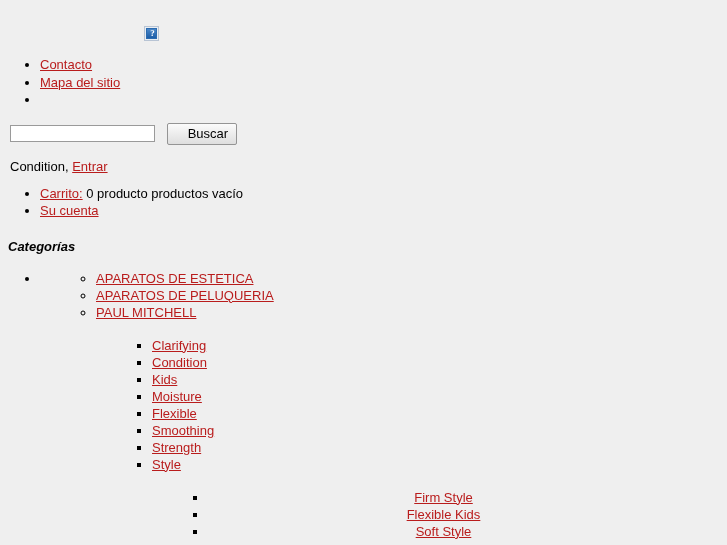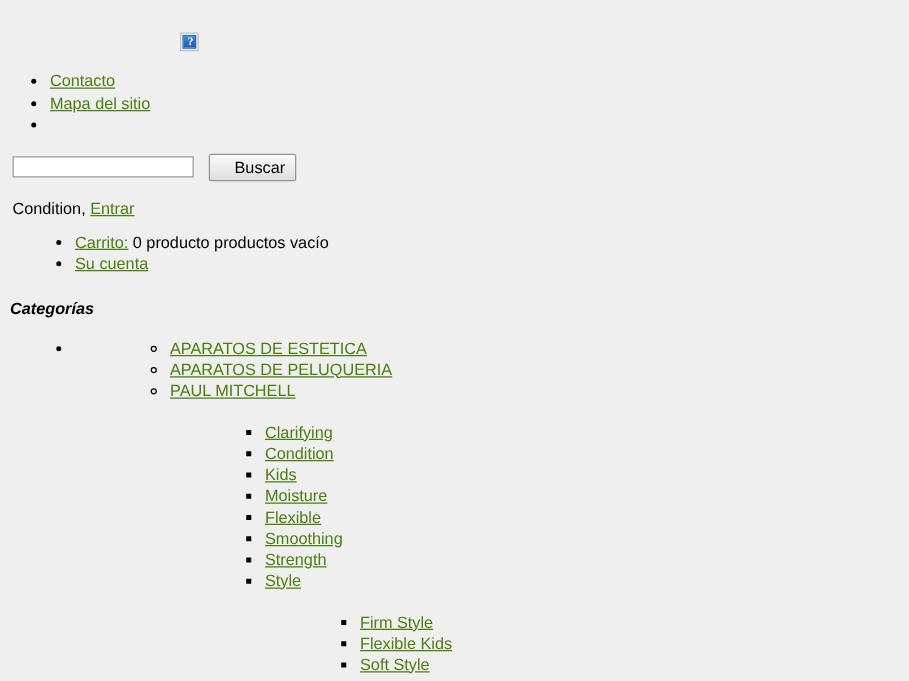--- a/index.html
+++ b/index.html
@@ -10,21 +10,21 @@
     width: 727px;
     height: 545px;
     background: #efefef;
     font-family: "Liberation Sans", sans-serif;
     font-size: 13px;
     color: #000000;
     overflow: hidden;
   }
 
   a {
-    color: #4d7c0f;
+    color: #b91c1c;
     text-decoration: underline;
   }
 
   
   .logo-row {
     padding: 0;
     margin: 0;
     height: 56px;
     position: relative;
   }
@@ -58,32 +58,33 @@
     font-size: 9px;
     line-height: 13px;
     color: #ffffff;
     font-family: "Liberation Serif", serif;
     font-weight: bold;
   }
 
   
   ul {
     margin: 12px 0 12px 0;
-    padding-left: 60px;
+    padding-left: 40px;
     list-style-type: disc;
   }
   ul ul {
     margin: 16px;
     list-style-type: circle;
   }
   ul ul ul {
     list-style-type: square;
   }
   ul ul ul ul {
     list-style-type: square;
+    text-align: center;
   }
   li {
     line-height: 17px;
   }
 
   .nav-list {
     margin: 0;
     padding-left: 40px;
   }
   .nav-list li {

